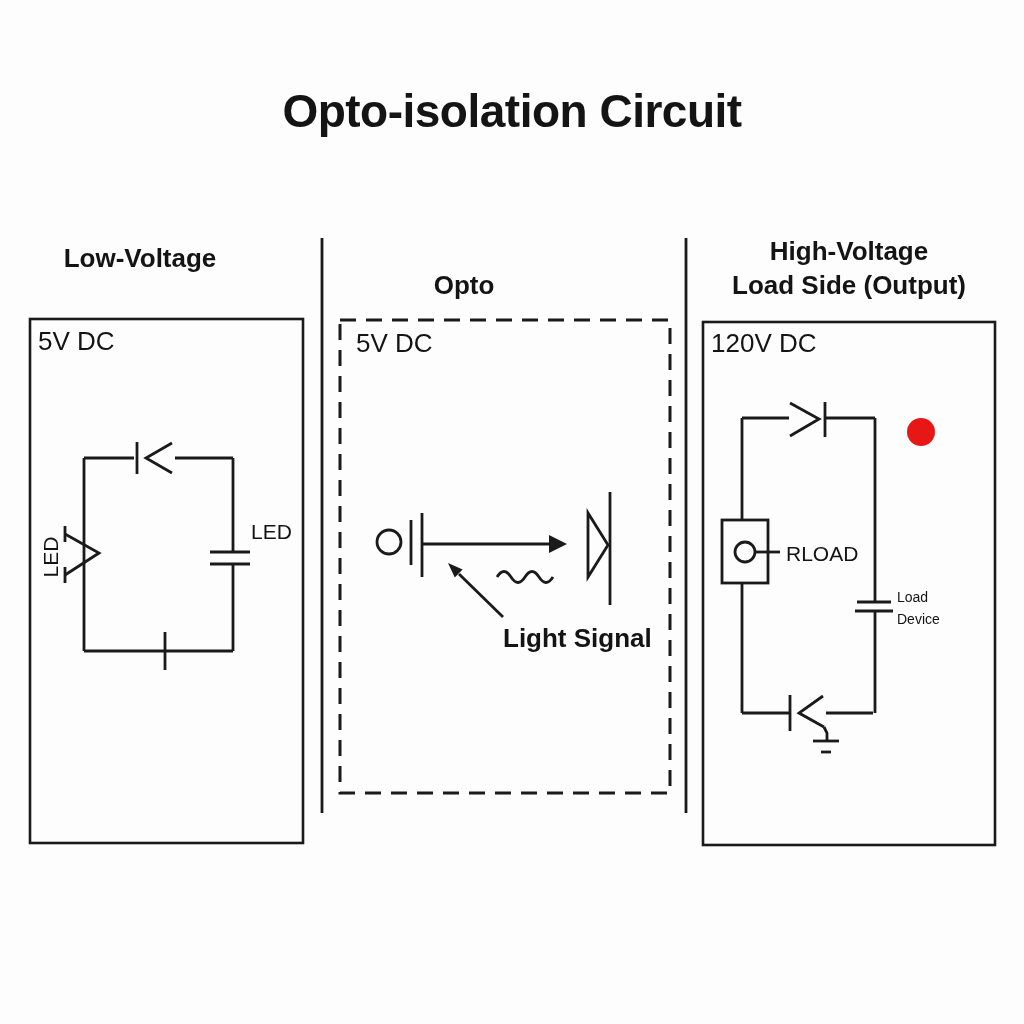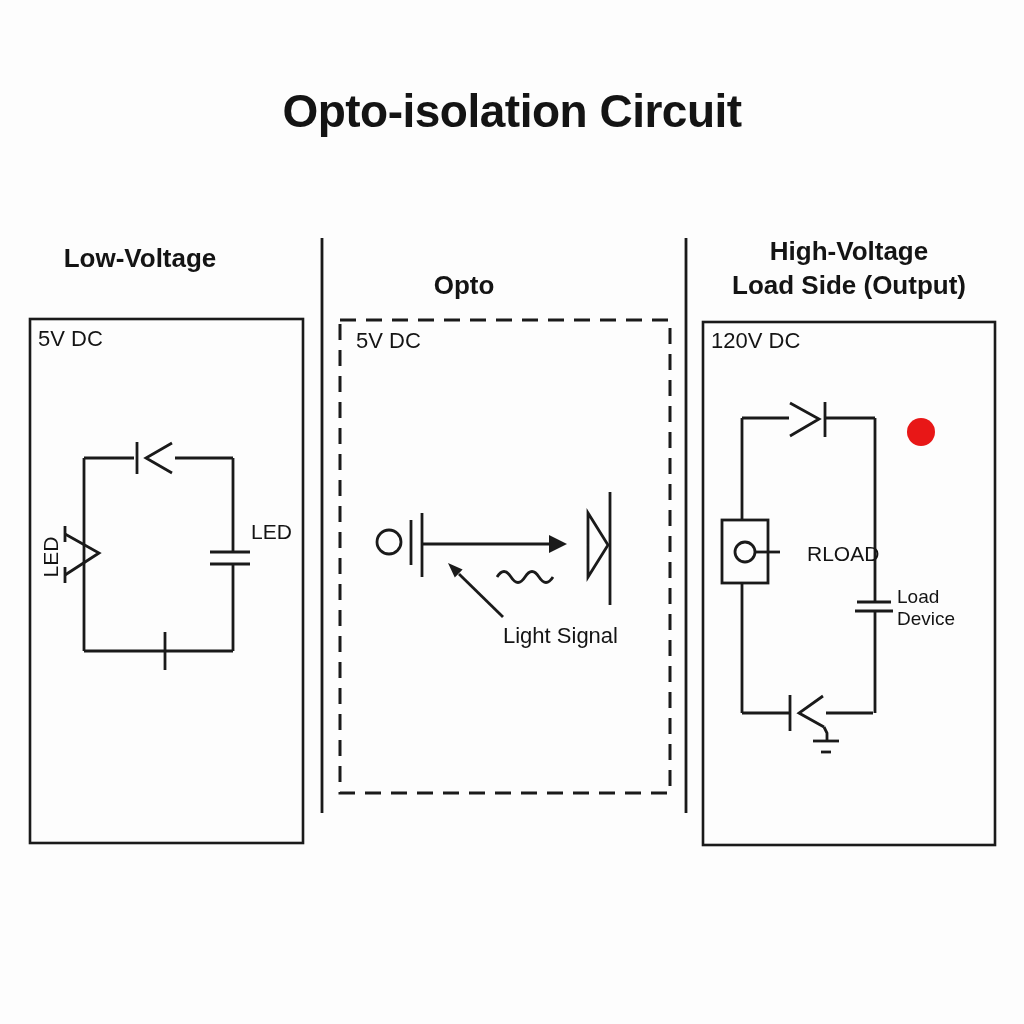--- a/index.html
+++ b/index.html
@@ -20,30 +20,30 @@
     font-size:46px;font-weight:bold;letter-spacing:-0.5px;
     line-height:1;
   }
   .col-header{
     font-size:26px;font-weight:bold;line-height:34px;text-align:center;
   }
   .hdr-left{left:20px;top:241px;width:240px;}
   .hdr-mid1{left:340px;top:234px;width:330px;}
   .hdr-mid2{left:340px;top:268px;width:330px;transform:translateX(-41px);}
   .hdr-right{left:703px;top:234px;width:292px;}
-  .v-label{font-size:22px;line-height:1;}
+  .v-label{font-size:26px;line-height:1;}
   .small-label{font-size:21px;line-height:1;}
-  .light-signal{font-size:22px;font-weight:normal;line-height:1;}
+  .light-signal{font-size:26px;font-weight:bold;line-height:1;}
   .led-rot{
     left:22px;top:531px;width:56px;height:52px;
     display:flex;align-items:center;justify-content:center;
     transform:rotate(-90deg);
     font-size:21px;line-height:1;
   }
-  .load-device div{font-size:19px;line-height:22px;}
+  .load-device div{font-size:14px;line-height:22px;}
 </style>
 </head>
 <body>
 
 <div id="stage">
 
   <svg width="1024" height="1024" viewBox="0 0 1024 1024">
     <g stroke="#1a1a1a" stroke-width="2.8" fill="none">
 
       <line x1="322" y1="238" x2="322" y2="813"></line>
@@ -130,19 +130,19 @@
   </div>
   <div class="abs col-header hdr-mid2">Opto</div>
 
   <div class="abs v-label" style="left:38px;top:328px;">5V DC</div>
   <div class="abs v-label" style="left:356px;top:330px;">5V DC</div>
   <div class="abs v-label" style="left:711px;top:330px;">120V DC</div>
 
   <div class="abs led-rot">LED</div>
   <div class="abs small-label" style="left:251px;top:521px;">LED</div>
   <div class="abs light-signal" style="left:503px;top:625px;">Light Signal</div>
-  <div class="abs small-label" style="left:786px;top:543px;margin-left:21px;">RLOAD</div>
+  <div class="abs small-label" style="left:786px;top:543px;">RLOAD</div>
   <div class="abs load-device" style="left:897px;top:586px;">
     <div>Load</div>
     <div>Device</div>
   </div>
 
 </div>
 
 </body></html>

